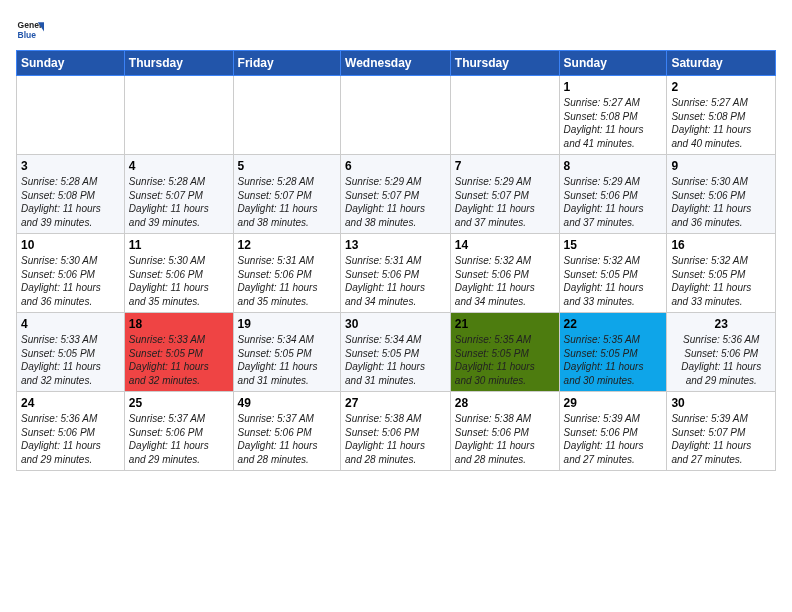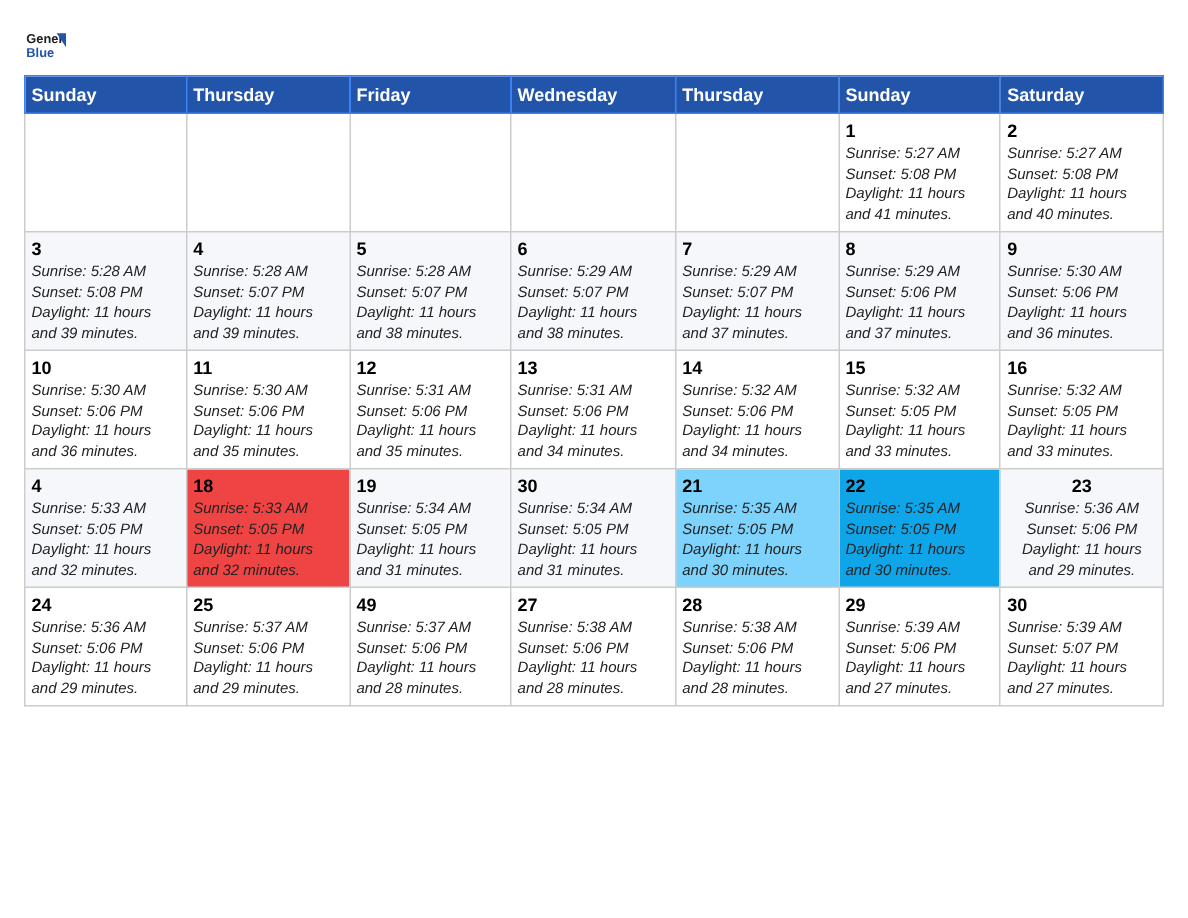--- a/index.html
+++ b/index.html
@@ -258,21 +258,21 @@
 Daylight: 11 hours
 and 31 minutes.</div>
         </td>
         <td style="background: rgb(245, 247, 251);">
           <span class="day-number">30</span>
           <div class="day-info" style="white-space: pre-line;">Sunrise: 5:34 AM
 Sunset: 5:05 PM
 Daylight: 11 hours
 and 31 minutes.</div>
         </td>
-        <td style="background: #7dd3fc;">
+        <td style="background: #4d7c0f;">
           <span class="day-number">21</span>
           <div class="day-info" style="white-space: pre-line;">Sunrise: 5:35 AM
 Sunset: 5:05 PM
 Daylight: 11 hours
 and 30 minutes.</div>
         </td>
         <td style="background: #0ea5e9;">
           <span class="day-number">22</span>
           <div class="day-info" style="white-space: pre-line;">Sunrise: 5:35 AM
 Sunset: 5:05 PM

